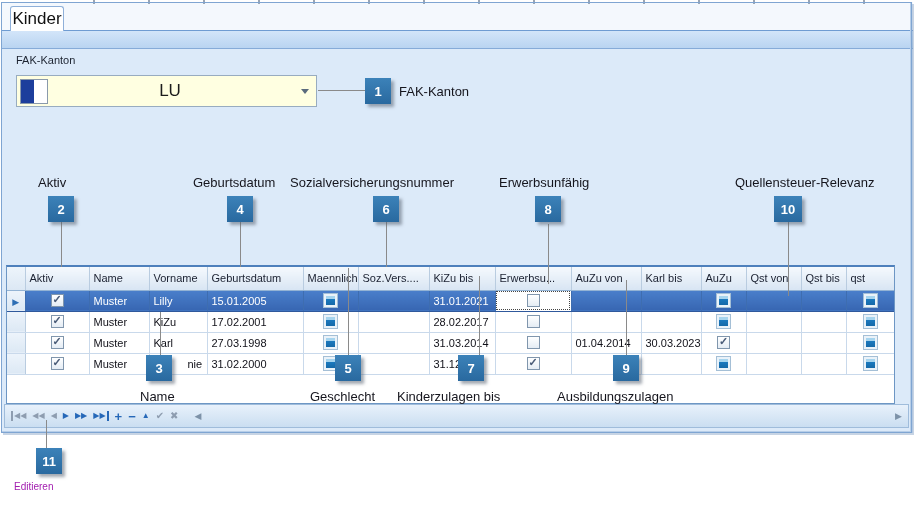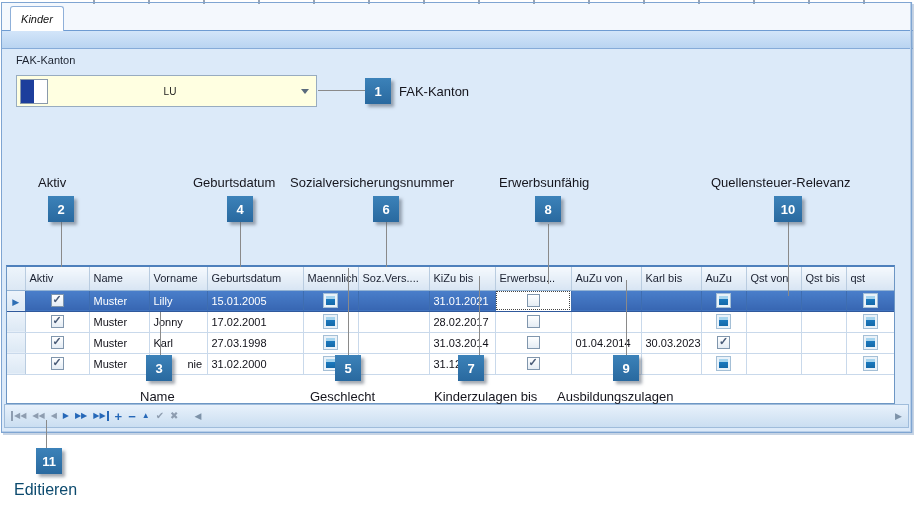--- a/index.html
+++ b/index.html
@@ -13,52 +13,52 @@
   
   .tabstrip-bg{position:absolute;left:1px;top:2px;width:912px;height:28px;background:#f4f8fd;}
   .band{position:absolute;left:1px;top:30px;width:912px;height:19px;
     background:linear-gradient(#d3e5f9,#b9d4f1);border-top:1px solid #6f9cd2;border-bottom:1px solid #86abd8;}
   .panel-body{position:absolute;left:1px;top:49px;width:912px;height:384px;background:#dcEAF9;background:#dceaf9;}
   .panel-frame{position:absolute;left:1px;top:2px;width:911px;height:431px;border:1px solid #7fa5d2;
     box-shadow:2px 2px 0 rgba(130,160,195,.45), inset -1px -1px 0 #b7cee8;z-index:4;pointer-events:none;}
 
   
   .tab{position:absolute;z-index:7;display:flex;align-items:center;justify-content:center;
-    font-size:11px;cursor:default;border:1px solid #8fb0d9;border-bottom:none;border-radius:3px 3px 0 0;font-style:italic;}
+    font-size:17px;cursor:default;border:1px solid #8fb0d9;border-bottom:none;border-radius:3px 3px 0 0;}
   .tab.active{left:10px;top:6px;width:54px;height:25px;background:#fff;color:#111;}
   .tab.inactive{left:67px;top:8px;width:92px;height:23px;
     background:linear-gradient(#e9f2fc,#c8ddf3);color:#1a50a0;}
 
   
   .fak-label{position:absolute;left:16px;top:54px;font-size:11px;color:#1c2330;z-index:5;}
   .combo{position:absolute;left:16px;top:75px;width:301px;height:32px;background:#ffffe1;
     border:1px solid #98acc0;z-index:5;display:flex;align-items:center;}
   .flag{position:absolute;left:3px;top:3px;width:28px;height:25px;border:1px solid #8a9aab;display:flex;}
   .flag .fb{width:50%;height:100%;background:#1d3e9c;}
   .flag .fw{width:50%;height:100%;background:#fff;}
-  .combo-value{flex:1;text-align:center;font-size:10px;color:#1c1c1c;padding-left:7px;}
+  .combo-value{flex:1;text-align:center;font-size:17px;color:#1c1c1c;padding-left:7px;}
   .combo-arrow{position:absolute;right:7px;top:13px;width:0;height:0;
     border-left:4px solid transparent;border-right:4px solid transparent;border-top:5px solid #5a6b7d;}
 
   
   .badge{position:absolute;width:26px;height:26px;z-index:6;color:#fff;
     background:linear-gradient(#3c82b9,#29699f);display:flex;align-items:center;justify-content:center;
     font-size:13px;font-weight:bold;box-shadow:3px 3px 3px rgba(90,100,115,.55);}
   .co{position:absolute;z-index:6;font-size:13px;color:#15151d;white-space:nowrap;}
   .ln{position:absolute;width:1px;background:#8a8a8a;z-index:5;}
   .b1{left:365px;top:78px}   .l1{left:399px;top:84px}
   .b2{left:48px;top:196px}   .l2{left:38px;top:175px}
   .b3{left:146px;top:355px}  .l3{left:140px;top:389px}
   .b4{left:227px;top:196px}  .l4{left:193px;top:175px}
   .b5{left:335px;top:355px}  .l5{left:310px;top:389px}
   .b6{left:373px;top:196px}  .l6{left:290px;top:175px}
-  .b7{left:458px;top:355px}  .l7{left:434px;top:389px}
+  .b7{left:458px;top:355px}  .l7{left:397px;top:389px}
   .b8{left:535px;top:196px}  .l8{left:499px;top:175px}
   .b9{left:613px;top:355px}  .l9{left:557px;top:389px}
-  .b10{left:774px;top:196px;width:28px} .l10{left:711px;top:175px}
+  .b10{left:774px;top:196px;width:28px} .l10{left:735px;top:175px}
   .b11{left:36px;top:448px}  .l11{left:14px;top:481px}
   .ln1{left:318px;top:90px;width:47px;height:1px}
   .ln2{left:61px;top:222px;height:45px}
   .ln3{left:160px;top:312px;height:43px}
   .ln4{left:240px;top:222px;height:45px}
   .ln5{left:348px;top:268px;height:87px}
   .ln6{left:386px;top:222px;height:45px}
   .ln7{left:479px;top:276px;height:79px}
   .ln8{left:548px;top:224px;height:60px}
   .ln9{left:626px;top:280px;height:75px}
@@ -93,21 +93,21 @@
   .nav-btn{font-size:8px;line-height:10px;cursor:default;}
   .nav-btn.en{color:#2668b8;} .nav-btn.dis{color:#8e9db0;}
   .nav-btn.bar-l{border-left:2px solid currentColor;padding-left:1px;}
   .nav-btn.bar-r{border-right:2px solid currentColor;padding-right:1px;}
   .nav-btn.big{font-size:13px;font-weight:bold;line-height:13px;}
   .nav-btn.mid{font-size:10px;line-height:12px;}
   .nav-label{background:#fff;border:1px solid #abc0d6;padding:2px 8px;font-size:11px;color:#101018;}
   .nav-track{flex:1;}
   .scroll-arrow{font-size:9px;color:#7d92a8;cursor:default;}
 
-  .edit-label{position:absolute;font-size:16px;color:#0c4a6e;z-index:6;}
+  .edit-label{position:absolute;font-size:10px;color:#a21caf;z-index:6;}
 </style>
 </head>
 <body>
 
 <div class="screen">
 
   <div class="ticks"></div>
   <div class="tabstrip-bg"></div>
   <div class="band"></div>
   <div class="panel-body"></div>
@@ -216,21 +216,21 @@
             <td data-col="auzu_bis"></td>
             <td data-col="auzu" class="center"><span class="sq"><i></i></span></td>
             <td data-col="qst_von"></td>
             <td data-col="qst_bis"></td>
             <td data-col="qst" class="center"><span class="sq"><i></i></span></td>
           </tr>
           <tr>
             <td class="ind"></td>
             <td data-col="aktiv" class="center"><span class="cb checked"></span></td>
             <td data-col="name">Muster</td>
-            <td data-col="vorname">Jonny</td>
+            <td data-col="vorname">KiZu</td>
             <td data-col="geburtsdatum">17.02.2001</td>
             <td data-col="maennlich" class="center"><span class="sq"><i></i></span></td>
             <td data-col="soz_vers"></td>
             <td data-col="kizu_bis">28.02.2017</td>
             <td data-col="erwerbsu" class="center"><span class="cb"></span></td>
             <td data-col="auzu_von"></td>
             <td data-col="auzu_bis"></td>
             <td data-col="auzu" class="center"><span class="sq"><i></i></span></td>
             <td data-col="qst_von"></td>
             <td data-col="qst_bis"></td>

